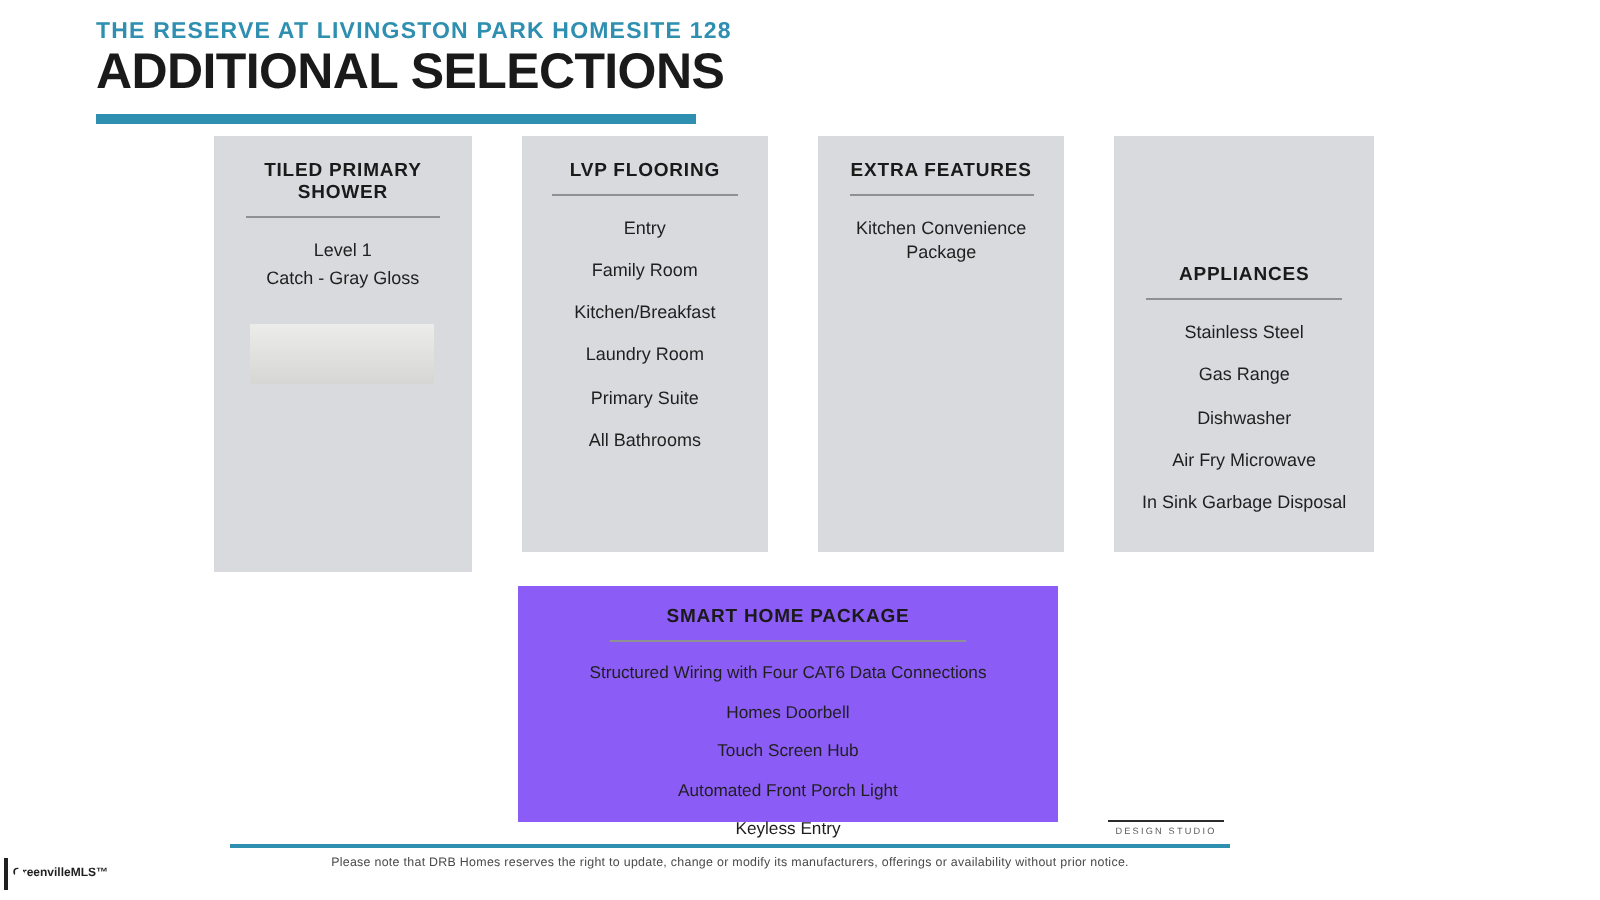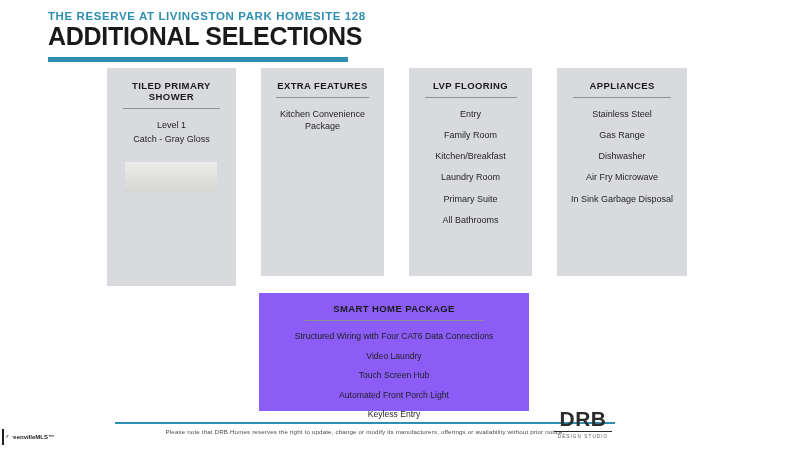--- a/index.html
+++ b/index.html
@@ -69,21 +69,21 @@
   .card {
     background: #d9dadd;
     padding: 12px 8px 10px 8px;
     display: flex;
     flex-direction: column;
     align-items: center;
   }
   .card-w1 { width: 134px; height: 218px; }
   .card-w2 { width: 128px; height: 208px; }
   .card-w3 { width: 128px; height: 208px; }
-  .card-w4 { width: 135px; height: 208px; }
+  .card-w4 { width: 135px; height: 208px; justify-content: flex-end; }
 
   .card-title {
     font-size: 9.5px;
     font-weight: bold;
     letter-spacing: 0.4px;
     color: #1a1a1a;
     text-transform: uppercase;
     text-align: center;
     padding-bottom: 6px;
     border-bottom: 1px solid #8e9094;
@@ -213,62 +213,61 @@
   </div>
   <div class="title-underline"></div>
 
   <div class="cards">
 
     <div class="card card-w1">
       <div class="card-title">TILED PRIMARY SHOWER</div>
       <div class="card-item tight">Level 1</div>
       <div class="card-item">Catch - Gray Gloss</div>
       <div class="swatch"></div>
-    </div>
-
-    <div class="card card-w2">
-      <div class="card-title">EXTRA FEATURES</div>
-      <div class="card-item">Kitchen Convenience Package</div>
     </div>
 
     <div class="card card-w3">
       <div class="card-title">LVP FLOORING</div>
       <div class="card-item">Entry</div>
       <div class="card-item">Family Room</div>
       <div class="card-item">Kitchen/Breakfast</div>
       <div class="card-item">Laundry Room</div>
       <div class="card-item">Primary Suite</div>
       <div class="card-item">All Bathrooms</div>
     </div>
 
+    <div class="card card-w2">
+      <div class="card-title">EXTRA FEATURES</div>
+      <div class="card-item">Kitchen Convenience Package</div>
+    </div>
+
     <div class="card card-w4">
       <div class="card-title">APPLIANCES</div>
       <div class="card-item">Stainless Steel</div>
       <div class="card-item">Gas Range</div>
       <div class="card-item">Dishwasher</div>
       <div class="card-item">Air Fry Microwave</div>
       <div class="card-item">In Sink Garbage Disposal</div>
     </div>
 
   </div>
 
   <div class="wide-card">
     <div class="card-title">SMART HOME PACKAGE</div>
     <div class="card-item">Structured Wiring with Four CAT6 Data Connections</div>
-    <div class="card-item">Video Laundry</div>
+    <div class="card-item">Homes Doorbell</div>
     <div class="card-item">Touch Screen Hub</div>
     <div class="card-item">Automated Front Porch Light</div>
     <div class="card-item">Keyless Entry</div>
   </div>
 
   <div class="footer-rule"></div>
   <div class="disclaimer">Please note that DRB Homes reserves the right to update, change or modify its manufacturers, offerings or availability without prior notice.</div>
 
   <div class="drb-logo">
-    <div class="mark">DRB</div>
     <div class="drb-rule"></div>
     <div class="sub">DESIGN STUDIO</div>
   </div>
 
   <div class="mls">
     <div class="mls-mark"></div>
     <div class="mls-text">GreenvilleMLS™</div>
   </div>
 
 </div>

